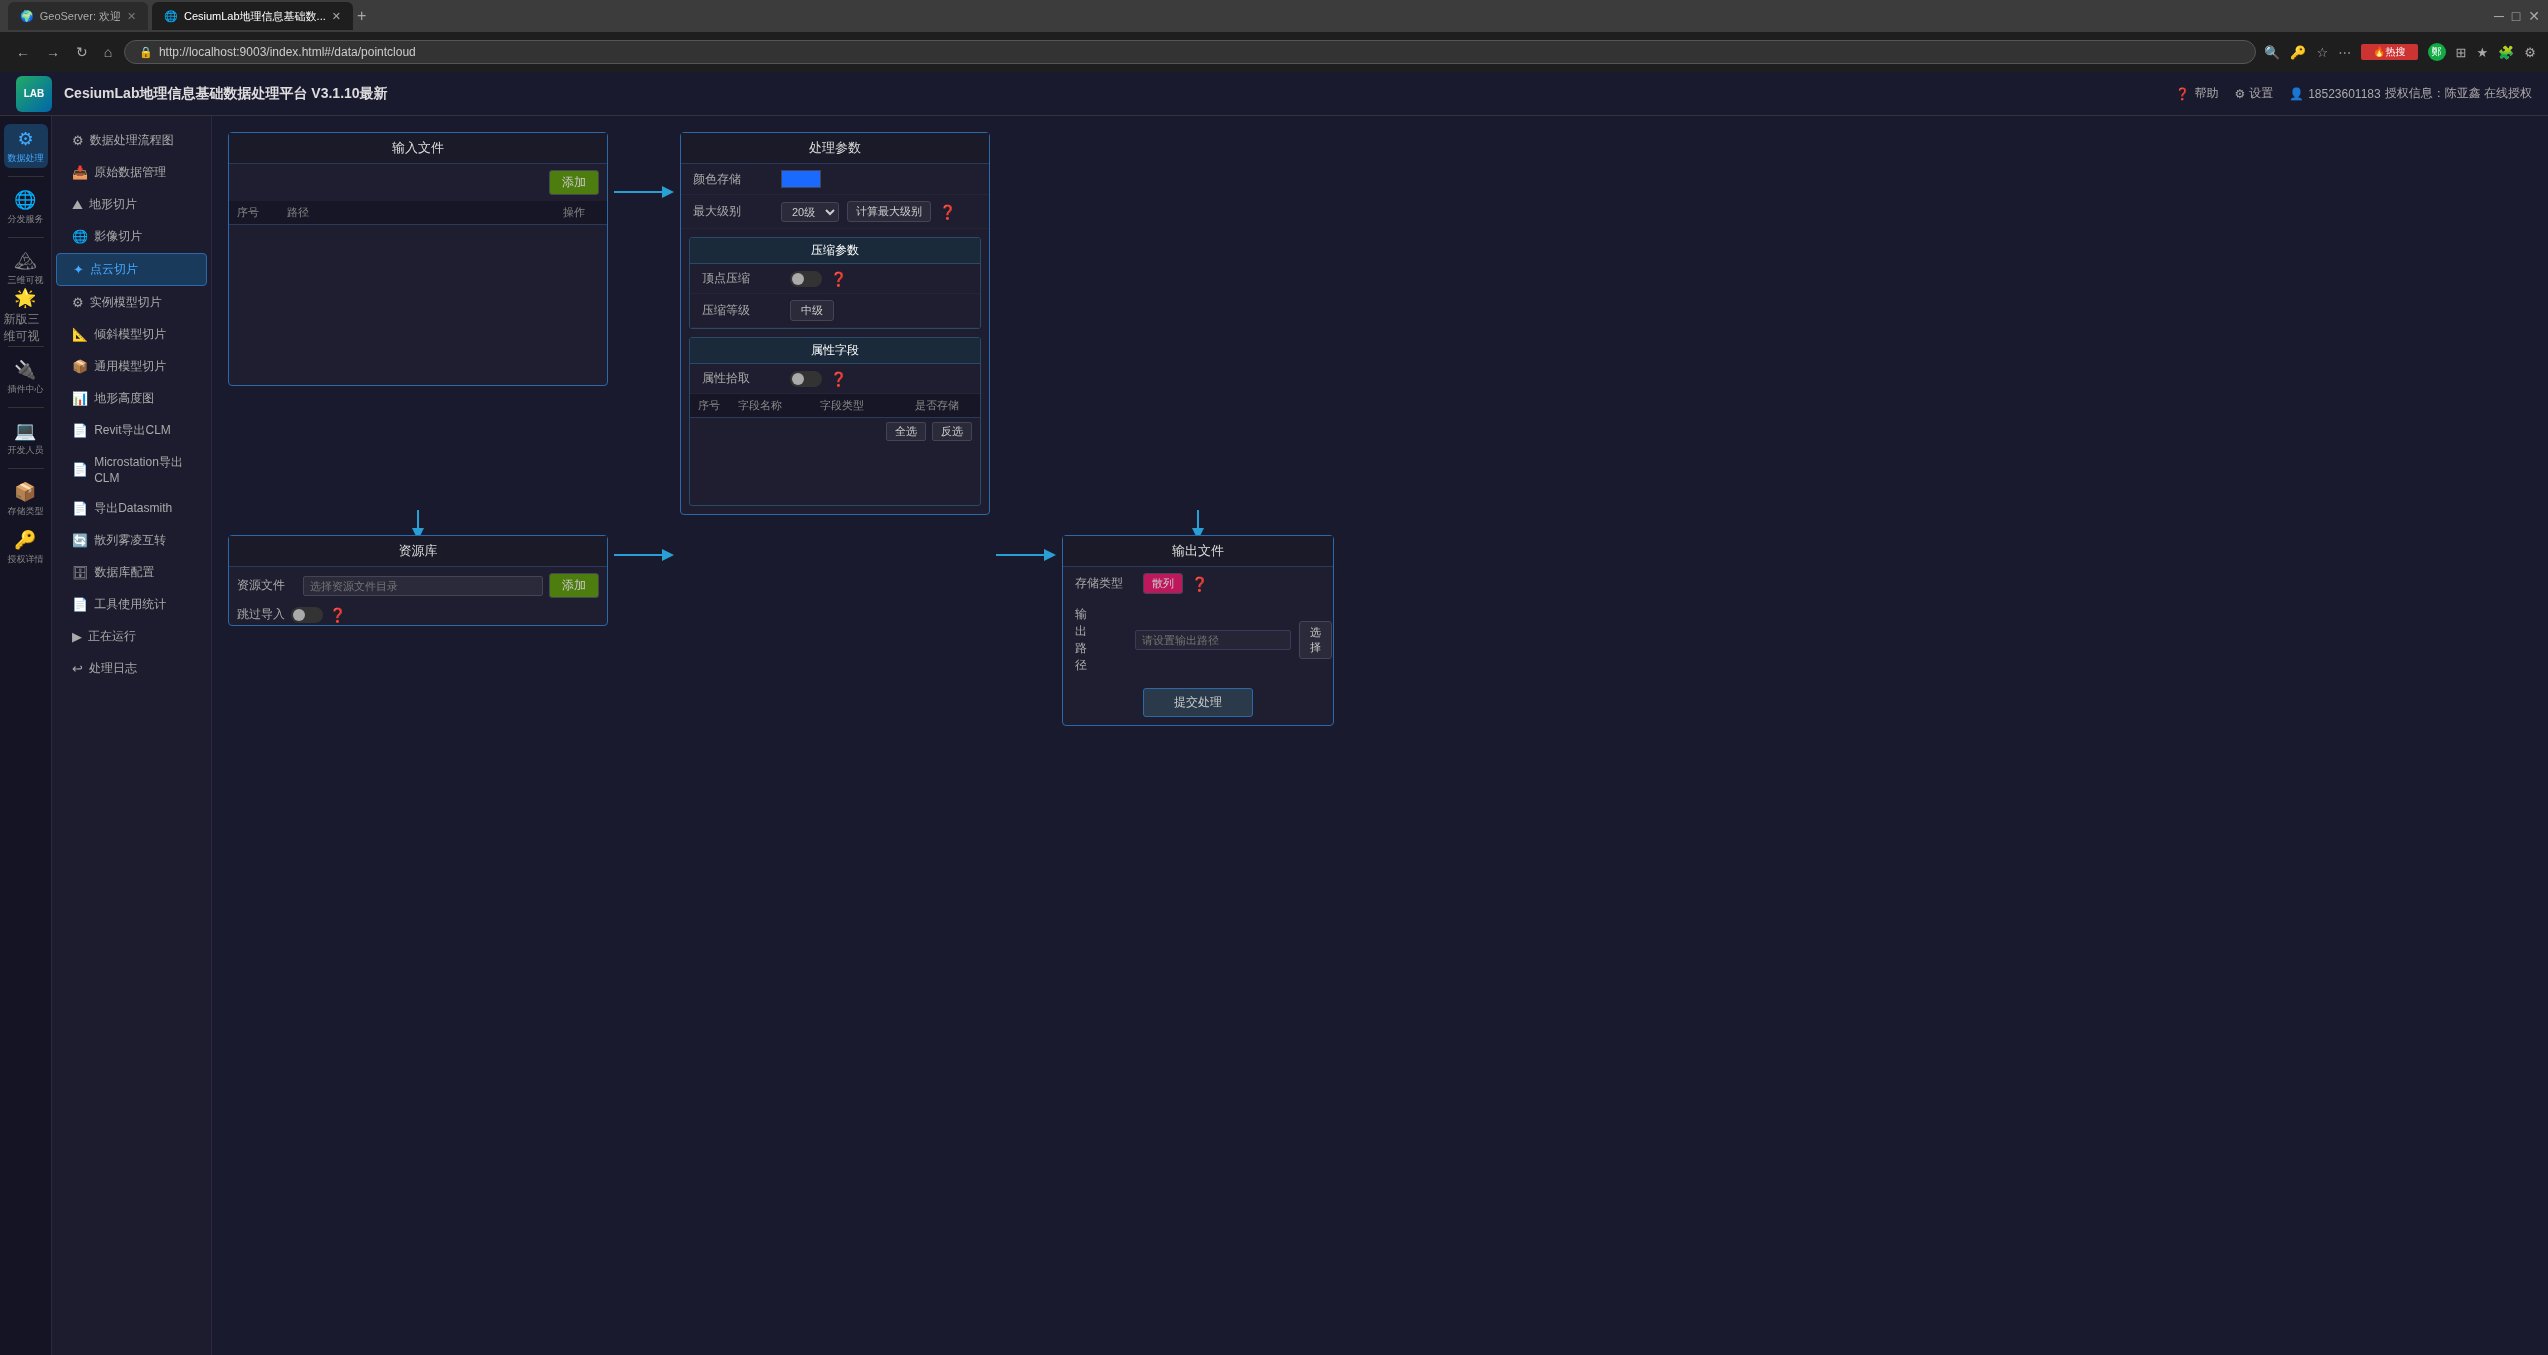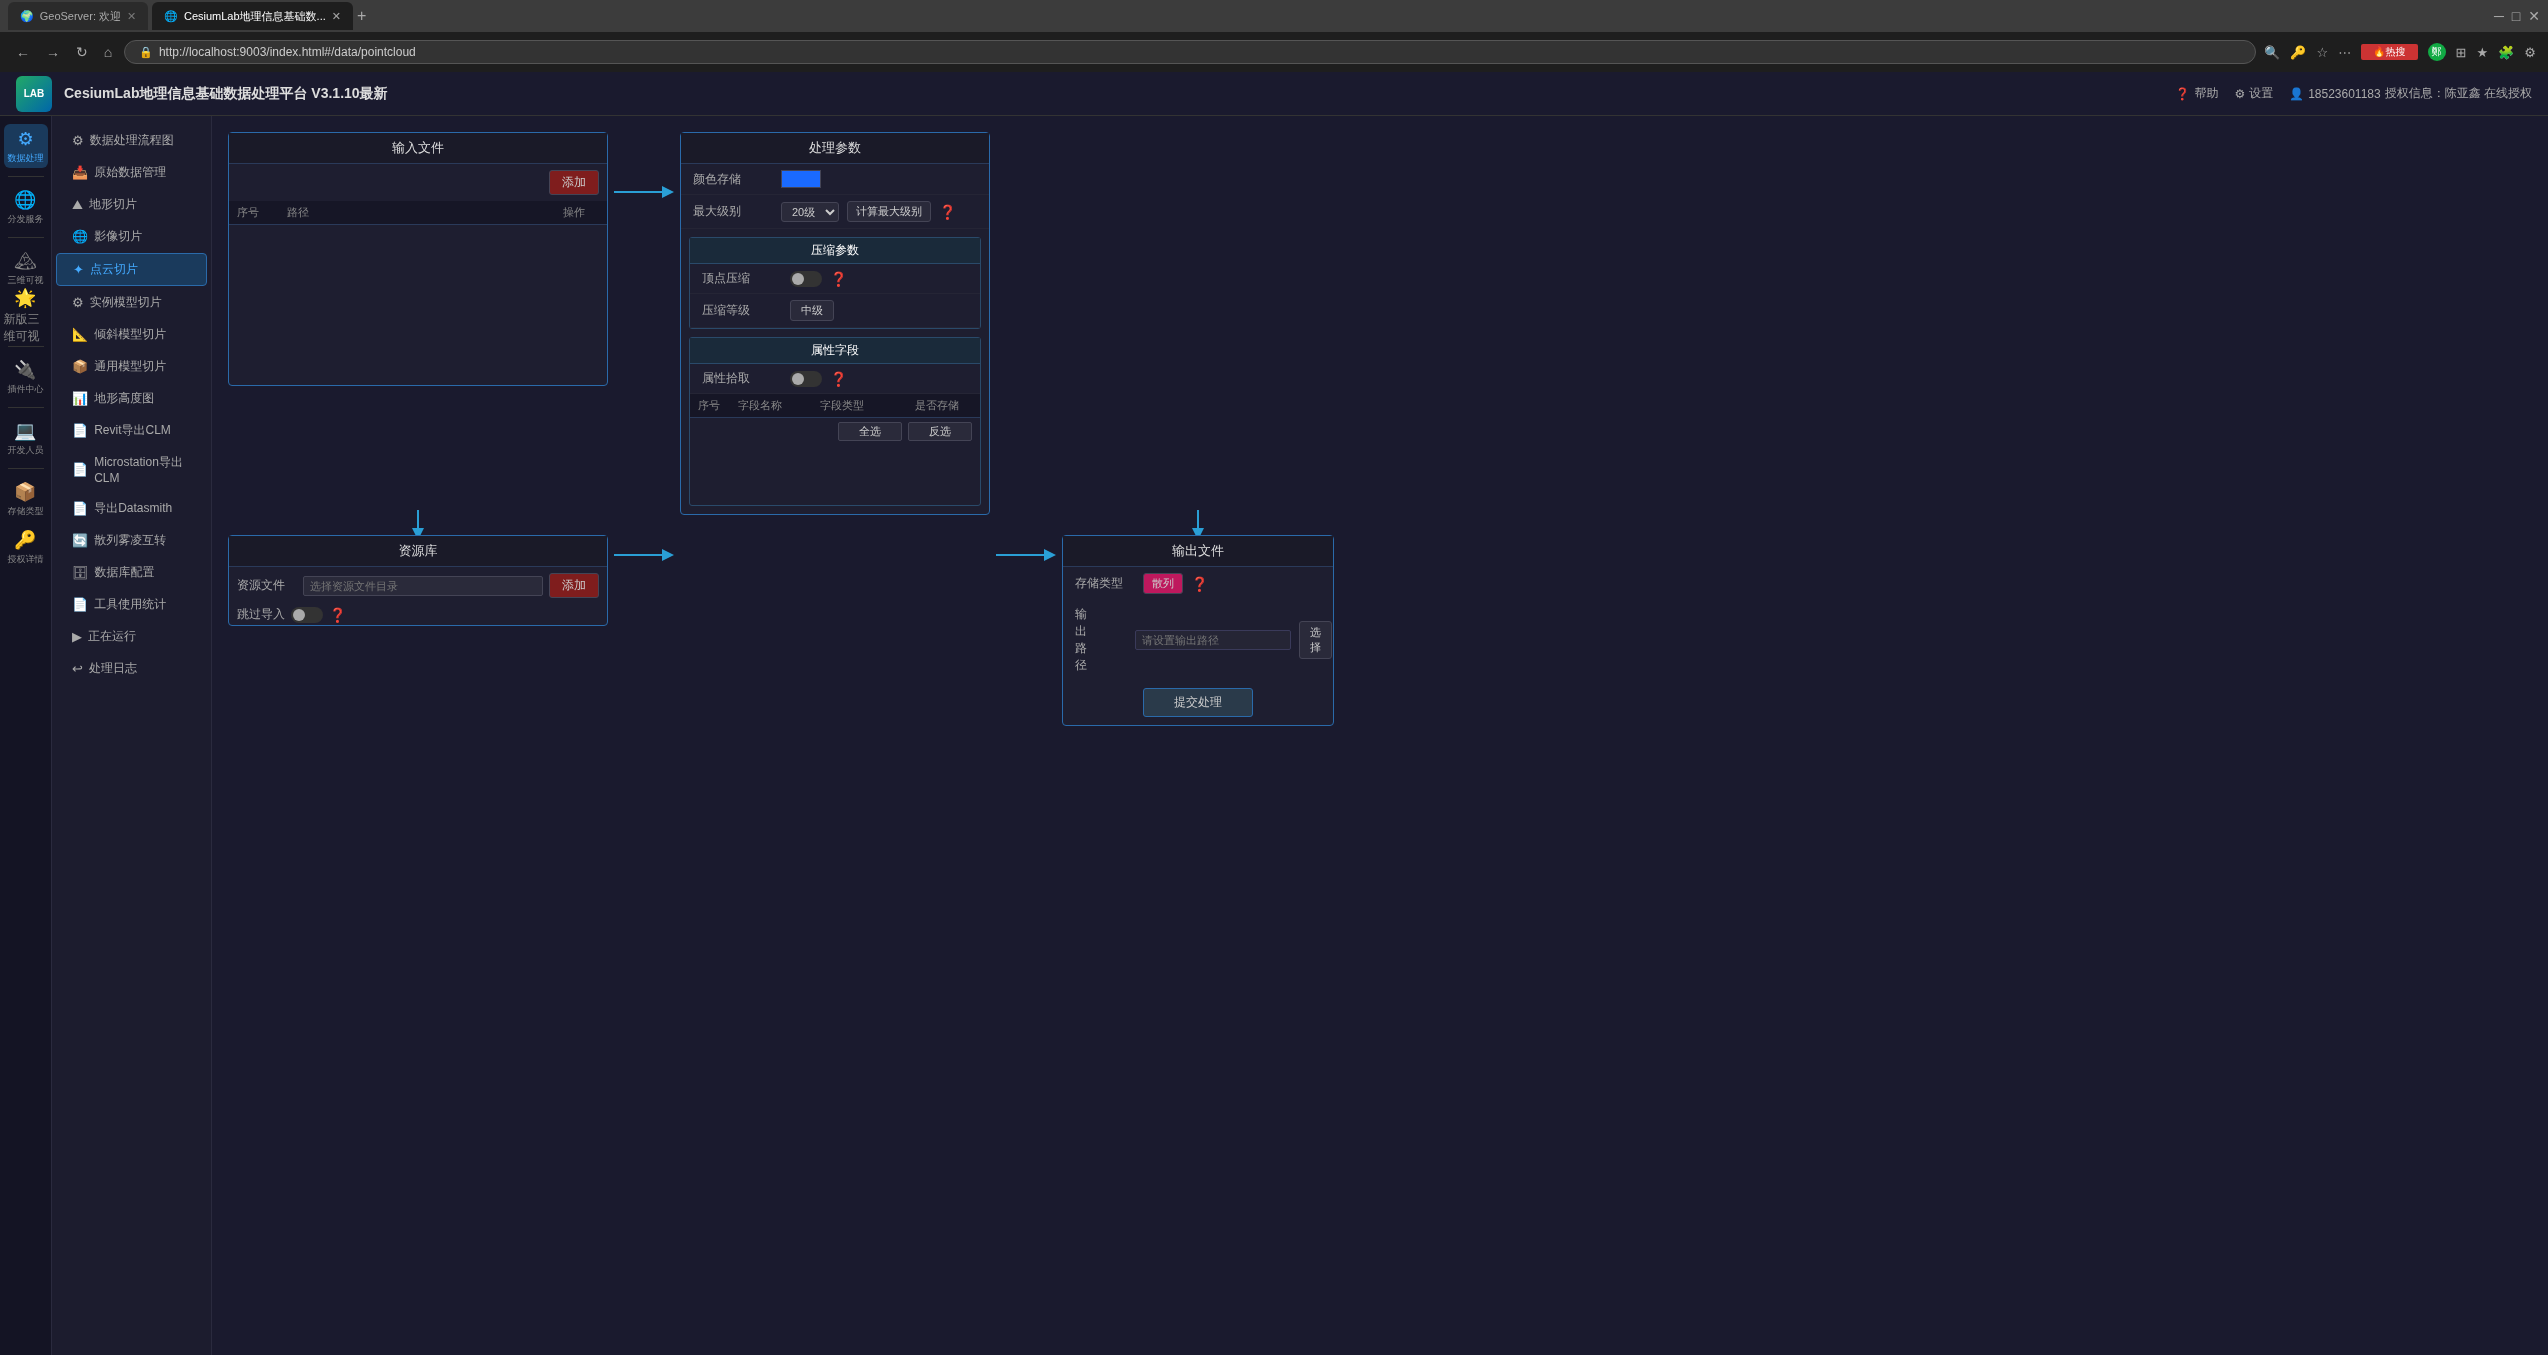--- a/index.html
+++ b/index.html
@@ -44,21 +44,21 @@
     
     .content-area { flex: 1; background: #1a1a2e; overflow: auto; padding: 16px; }
 
     
     .panel { background: #1e1e30; border: 1px solid #2a6aaa; border-radius: 4px; }
     .panel-title { text-align: center; padding: 6px; background: #1a1a28; border-bottom: 1px solid #2a3a5a; color: #ddd; font-size: 13px; }
 
     
     .input-panel { width: 380px; }
     .panel-toolbar { display: flex; justify-content: flex-end; padding: 6px 8px; }
-    .btn-add { background: #7f1d1d; border: 1px solid #445; color: #ccc; padding: 3px 12px; cursor: pointer; border-radius: 3px; font-size: 12px; }
+    .btn-add { background: #4d7c0f; border: 1px solid #445; color: #ccc; padding: 3px 12px; cursor: pointer; border-radius: 3px; font-size: 12px; }
     .table-header { display: flex; background: #161626; padding: 4px 8px; border-bottom: 1px solid #2a3a5a; color: #888; font-size: 11px; }
     .col-seq { width: 50px; }
     .col-path { flex: 1; }
     .col-action { width: 50px; text-align: center; }
     .table-body { min-height: 160px; }
 
     
     .params-panel { width: 310px; }
     .param-row { display: flex; align-items: center; padding: 6px 12px; gap: 8px; border-bottom: 1px solid #252535; }
     .param-label { color: #aaa; font-size: 12px; width: 80px; }
@@ -75,21 +75,21 @@
     .compression-badge { background: #2a2a3a; border: 1px solid #445; color: #ccc; padding: 2px 10px; border-radius: 3px; font-size: 11px; }
 
     
     .attr-panel { margin: 8px; border: 1px solid #2a4a6a; border-radius: 3px; }
     .attr-table-header { display: flex; padding: 4px 8px; background: #161626; color: #888; font-size: 11px; border-bottom: 1px solid #2a3a5a; }
     .attr-col-seq { width: 40px; }
     .attr-col-name { flex: 1; }
     .attr-col-type { flex: 1; }
     .attr-col-save { width: 70px; text-align: center; }
     .attr-controls { display: flex; justify-content: flex-end; gap: 6px; padding: 4px 8px; }
-    .small-btn { background: #2a2a3a; border: 1px solid #445; color: #ccc; padding: 1px 20px; cursor: pointer; border-radius: 2px; font-size: 11px; }
+    .small-btn { background: #2a2a3a; border: 1px solid #445; color: #ccc; padding: 1px 8px; cursor: pointer; border-radius: 2px; font-size: 11px; }
     .resource-row { display: flex; align-items: center; padding: 6px 8px; gap: 6px; }
     .resource-input { flex: 1; background: #2a2a3a; border: 1px solid #445; color: #ccc; padding: 3px 6px; font-size: 11px; border-radius: 2px; }
     .skip-toggle { display: flex; align-items: center; gap: 6px; padding: 2px 8px; }
     .output-row { display: flex; align-items: center; padding: 6px 12px; gap: 8px; }
     .output-input { flex: 1; background: #252535; border: 1px solid #3a3a5a; color: #555; padding: 3px 6px; font-size: 11px; border-radius: 2px; margin-left: 40px; }
     .select-btn { background: #2a2a3a; border: 1px solid #445; color: #ccc; padding: 3px 10px; cursor: pointer; border-radius: 3px; font-size: 11px; }
     .submit-btn { background: #2a3a4a; border: 1px solid #2a6aaa; color: #ccc; padding: 5px 30px; cursor: pointer; border-radius: 3px; font-size: 12px; margin: 8px auto; display: block; }
   </style>
 </head>
 <body>

